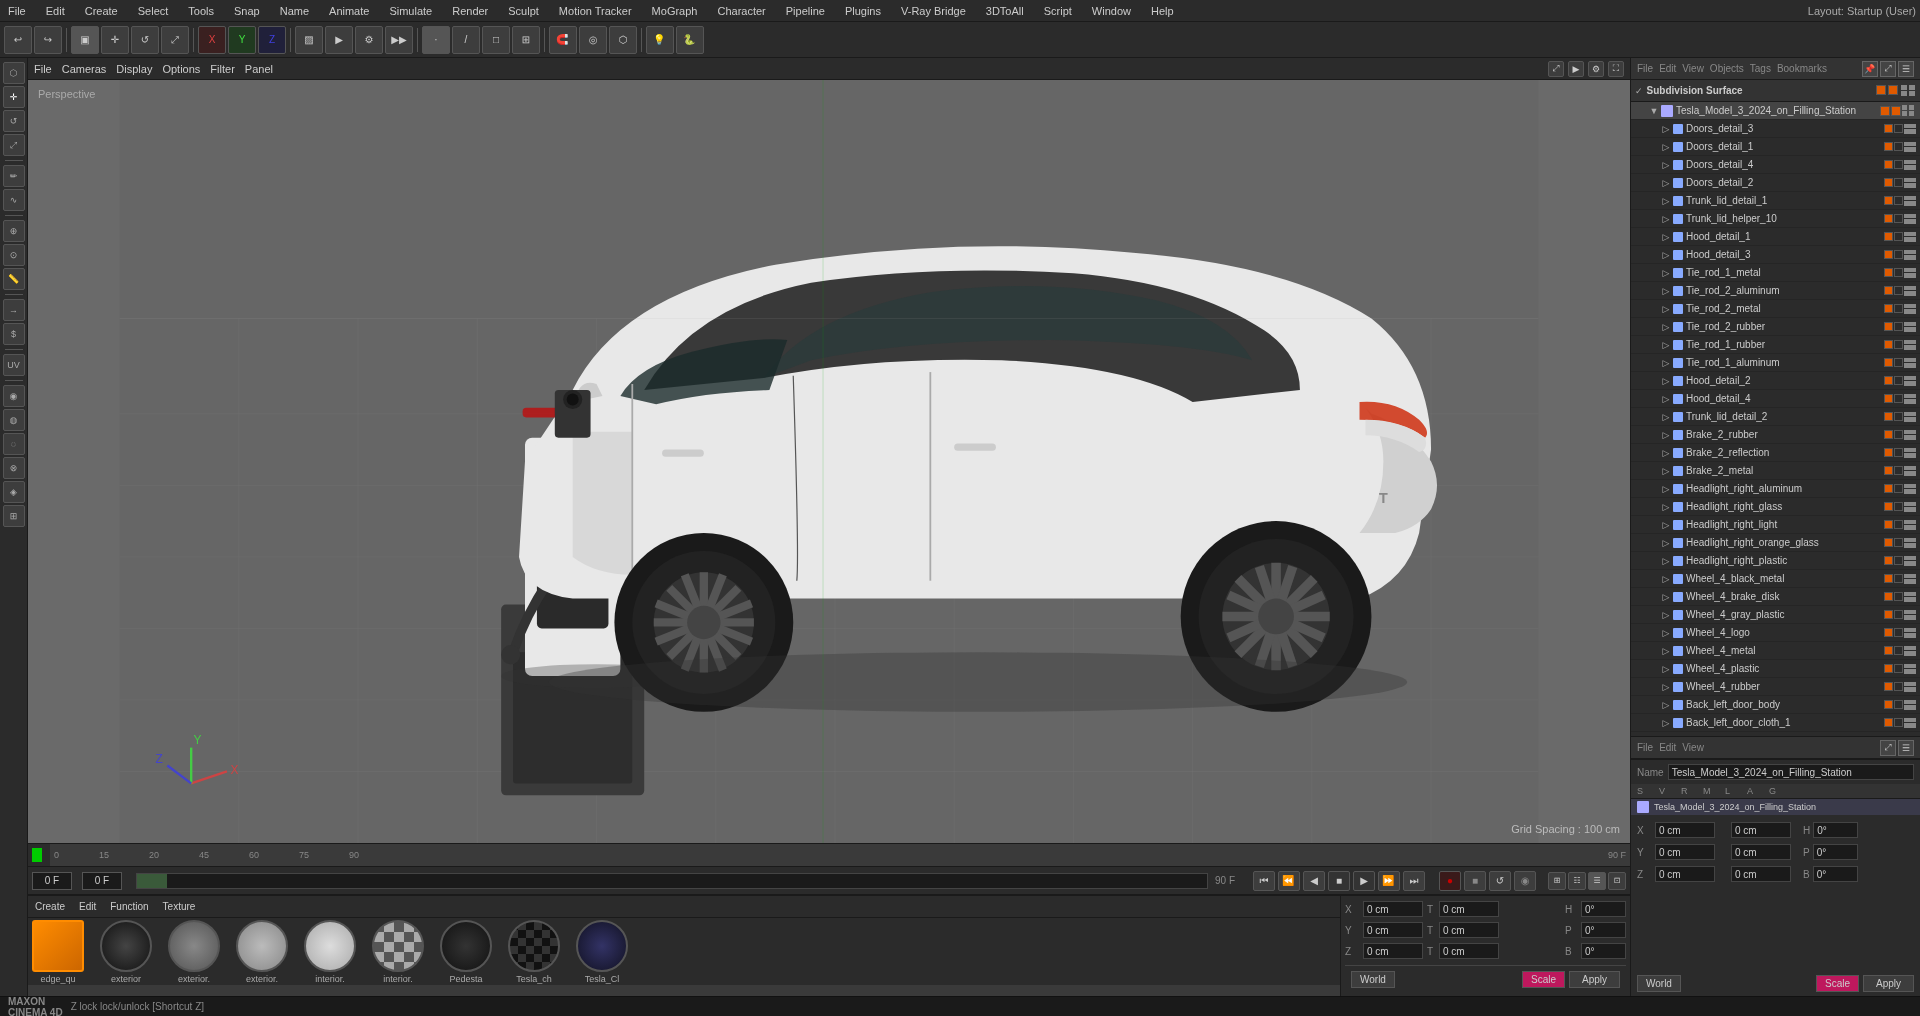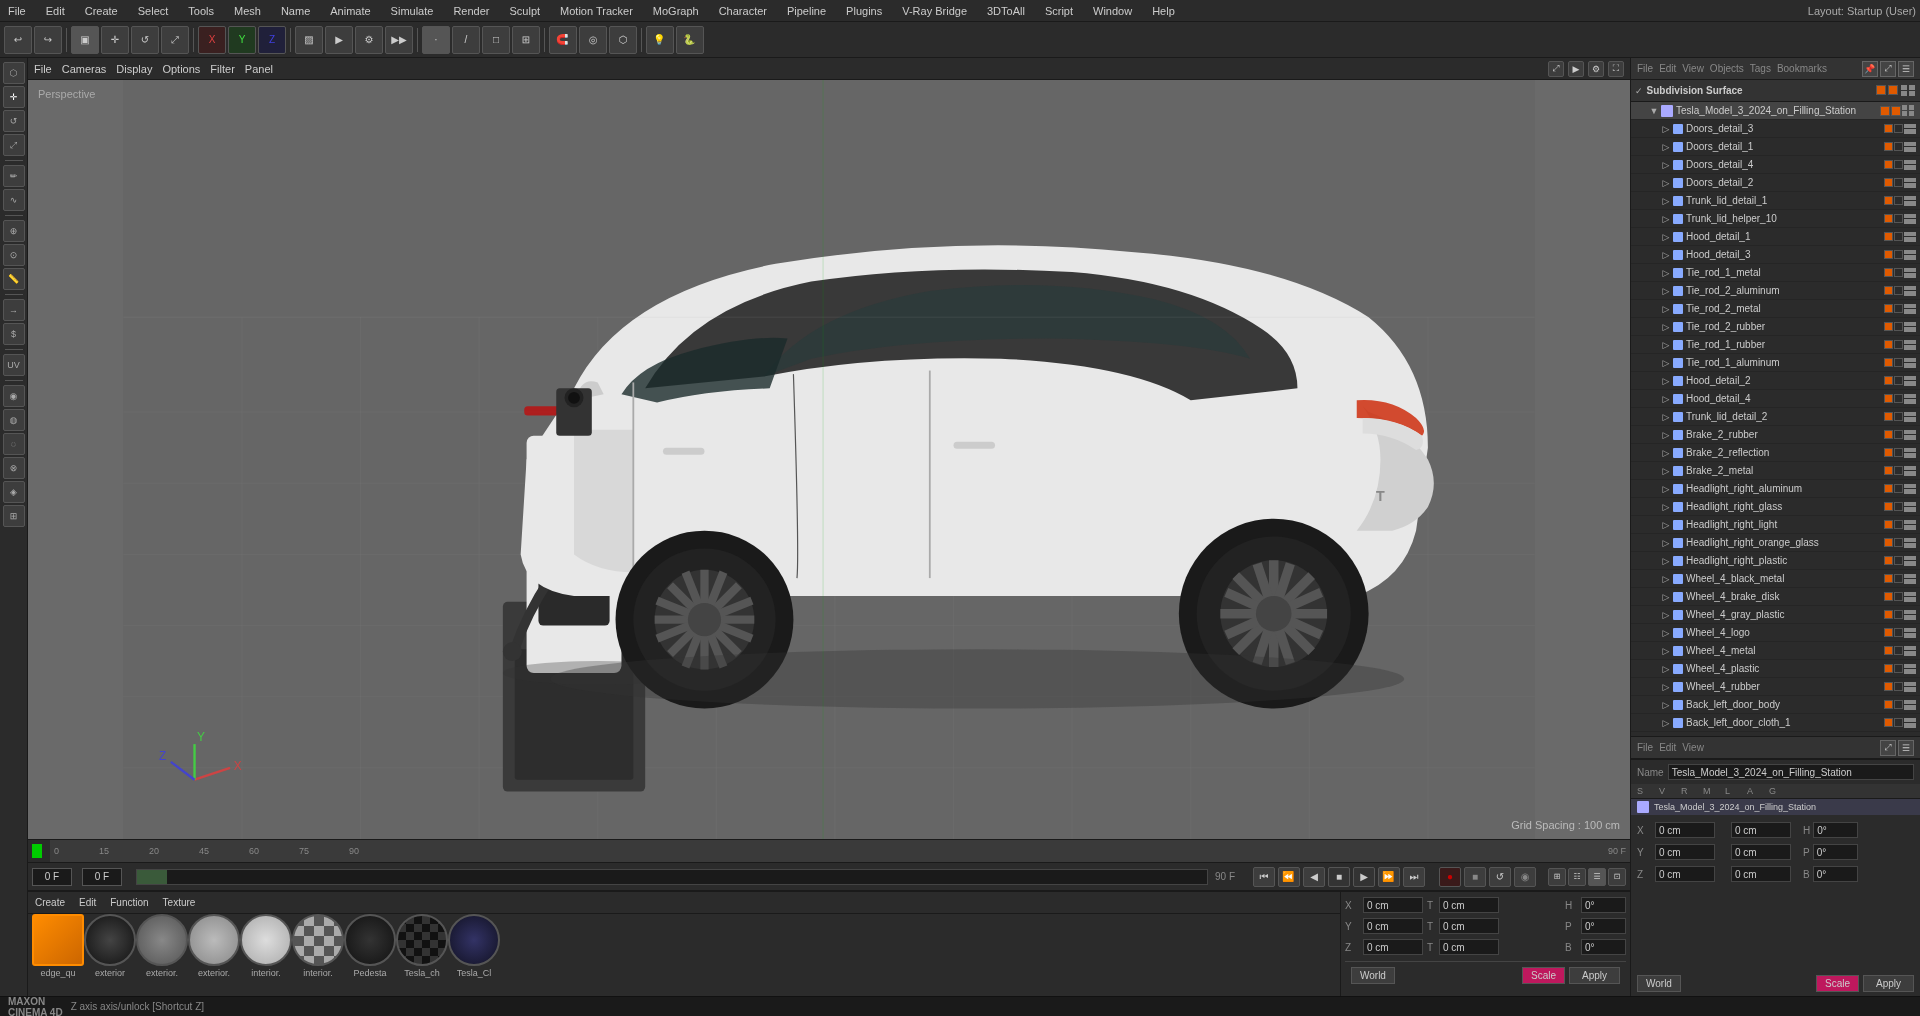--- a/index.html
+++ b/index.html
@@ -41,21 +41,21 @@
     .timeline { background: #2b2b2b; height: 24px; display: flex; align-items: center; border-top: 1px solid #1a1a1a; border-bottom: 1px solid #1a1a1a; flex-shrink: 0; }
     .timeline-ruler { flex: 1; background: #3a3a3a; height: 100%; display: flex; align-items: center; padding: 0 4px; overflow: hidden; }
     .timeline-marker { color: #888; font-size: 9px; margin-right: 40px; white-space: nowrap; }
 
     
     .transport { background: #2b2b2b; height: 28px; display: flex; align-items: center; padding: 0 4px; gap: 3px; border-bottom: 1px solid #1a1a1a; flex-shrink: 0; }
     .transport-field { background: #1a1a1a; border: 1px solid #555; color: #ccc; font-size: 10px; width: 40px; height: 18px; text-align: center; display: flex; align-items: center; justify-content: center; }
     .transport-btn { width: 22px; height: 20px; background: #3d3d3d; border: 1px solid #555; display: flex; align-items: center; justify-content: center; cursor: pointer; color: #ccc; font-size: 10px; border-radius: 2px; }
 
     
-    .material-bar { background: #2b2b2b; height: 83px; display: flex; padding: 0 4px; gap: 0; border-top: 1px solid #1a1a1a; flex-shrink: 0; }
+    .material-bar { background: #2b2b2b; height: 68px; display: flex; align-items: center; padding: 0 4px; gap: 16px; border-top: 1px solid #1a1a1a; flex-shrink: 0; }
     .mat-header-btn { color: #ccc; font-size: 10px; cursor: pointer; padding: 1px 3px; }
     .mat-item { display: flex; flex-direction: column; align-items: center; gap: 2px; }
     .mat-preview { width: 52px; height: 52px; border-radius: 50%; border: 2px solid #555; cursor: pointer; }
     .mat-label { color: #aaa; font-size: 9px; text-align: center; max-width: 54px; overflow: hidden; white-space: nowrap; text-overflow: ellipsis; }
     .mat-active { border-color: #ff8c00; }
 
     
     .right-panel { width: 290px; background: #2b2b2b; display: flex; flex-direction: column; border-left: 1px solid #1a1a1a; flex-shrink: 0; }
     .right-panel-top { flex: 1; overflow: hidden; display: flex; flex-direction: column; }
     .rp-header { background: #333; height: 22px; display: flex; align-items: center; padding: 0 6px; gap: 4px; border-bottom: 1px solid #1a1a1a; }
@@ -110,21 +110,21 @@
   </style>
 </head>
 <body>
 
 <div class="menu-bar">
   <div class="menu-item">File</div>
   <div class="menu-item">Edit</div>
   <div class="menu-item">Create</div>
   <div class="menu-item">Select</div>
   <div class="menu-item">Tools</div>
-  <div class="menu-item">Mesh</div>
+  <div class="menu-item">Snap</div>
   <div class="menu-item">Name</div>
   <div class="menu-item">Animate</div>
   <div class="menu-item">Simulate</div>
   <div class="menu-item">Render</div>
   <div class="menu-item">Sculpt</div>
   <div class="menu-item">Motion Tracker</div>
   <div class="menu-item">MoGraph</div>
   <div class="menu-item">Character</div>
   <div class="menu-item">Pipeline</div>
   <div class="menu-item">Plugins</div>
@@ -1164,14 +1164,14 @@
         <div style="flex:1;"></div>
         <div class="scale-btn">Scale</div>
         <div class="apply-btn">Apply</div>
       </div>
     </div>
   </div>
 </div>
 
 <div class="status-bar">
   <div class="maxon-logo">MAXON<br>CINEMA 4D</div>
-  <div class="status-text">Z axis axis/unlock [Shortcut Z]</div>
+  <div class="status-text">Z lock lock/unlock [Shortcut Z]</div>
 </div>
 
 </body></html>

